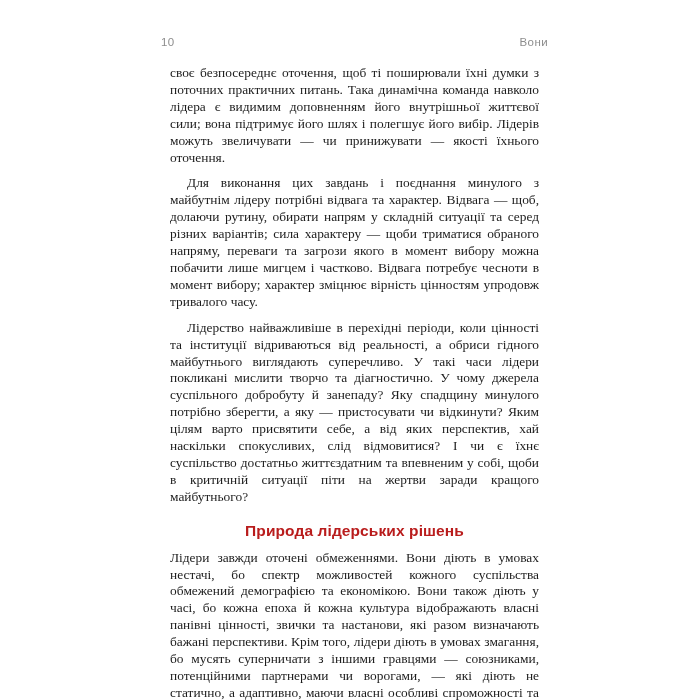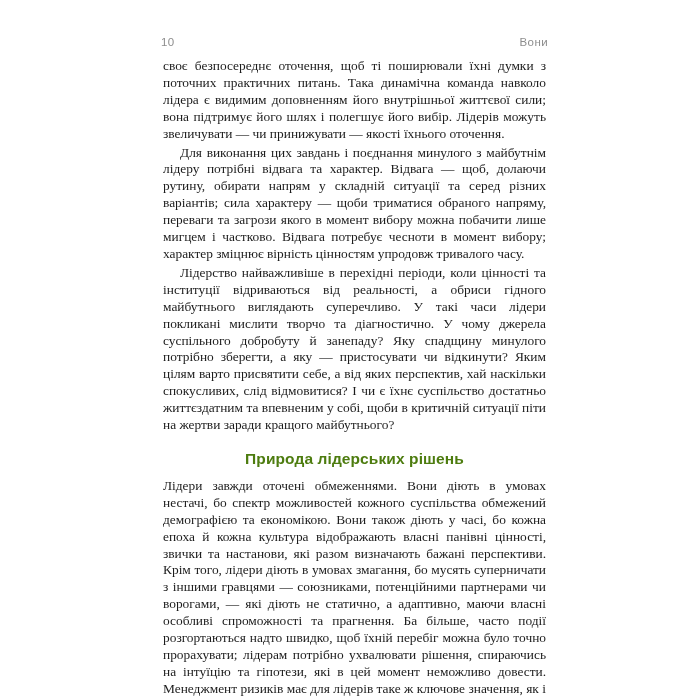--- a/index.html
+++ b/index.html
@@ -33,31 +33,31 @@
     top: 56px;
     width: 387px;
     font-family: "Liberation Serif", "DejaVu Serif", serif;
     font-size: 13.4px;
     line-height: 16.9px;
     color: #1c1c1c;
     text-align: justify;
     text-justify: inter-word;
   }
   .body-p {
-    margin: 2px;
+    margin: 9px;
   }
   .body-p.indent {
     text-indent: 17px;
   }
   .section-heading {
     font-family: "Liberation Sans", sans-serif;
     font-weight: 700;
     font-size: 15.5px;
     line-height: 19px;
-    color: #4d7c0f;
+    color: #b91c1c;
     text-align: center;
     margin: 15px 0 10px 0;
     letter-spacing: 0.1px;
   }
 </style>
 </head>
 <body>
 
 <div class="page">
 

